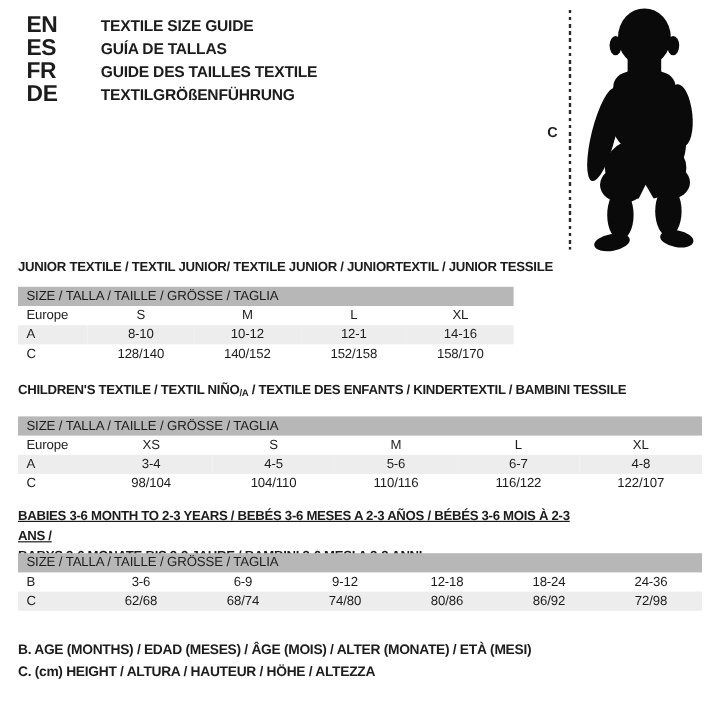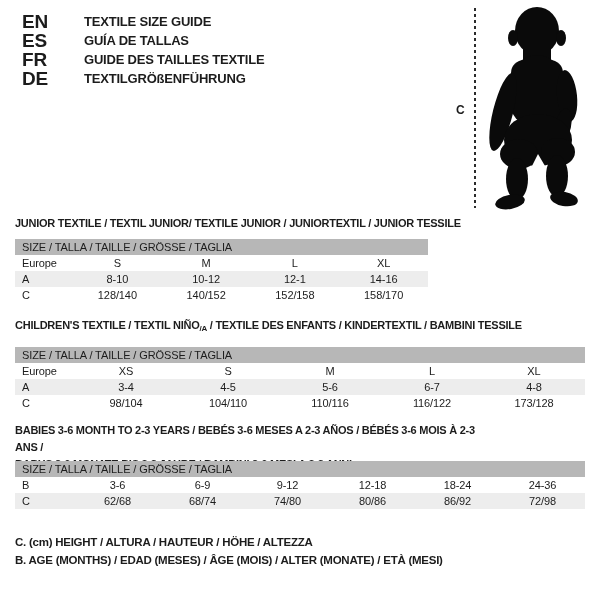--- a/index.html
+++ b/index.html
@@ -27,21 +27,21 @@
     background:repeating-linear-gradient(to bottom, #2b2b2b 0 3px, transparent 3px 6px);
   }
   .baby-svg { position:absolute; left:28px; top:0; width:112px; height:206px; }
 
   
   .tbl-title {
     position:absolute; left:15px;
     font-size:11px; font-weight:bold; letter-spacing:-0.25px;
     white-space:nowrap;
   }
-  .tbl-title.two-line { white-space:normal; line-height:17px; }
+  .tbl-title.two-line { white-space:normal; line-height:17px;text-decoration:underline; }
   .subscript { font-size:8px; vertical-align:-2px; }
 
   .size-table {
     position:absolute; left:15px;
     border-collapse:collapse; table-layout:fixed;
     font-size:11px; letter-spacing:-0.1px;
   }
   .size-table td { height:16px; text-align:center; vertical-align:middle; padding:0; }
   .size-table td.first { text-align:left; padding-left:7px; }
   .size-table tr.hdr-row td {
@@ -175,21 +175,21 @@
       <td>5-6</td>
       <td>6-7</td>
       <td>4-8</td>
     </tr>
     <tr>
       <td class="first">C</td>
       <td>98/104</td>
       <td>104/110</td>
       <td>110/116</td>
       <td>116/122</td>
-      <td>173/128</td>
+      <td>122/107</td>
     </tr>
   </tbody>
 </table>
 
 <h2 class="tbl-title title-3 two-line"><span>BABIES 3-6 MONTH TO 2-3 YEARS / BEBÉS 3-6 MESES A 2-3 AÑOS / BÉBÉS 3-6 MOIS À 2-3 ANS /</span><br><span>BABYS 3-6 MONATE BIS 2-3 JAHRE / BAMBINI 3-6 MESI A 2-3 ANNI</span></h2>
 <table class="size-table t3">
   <colgroup>
       <col class="c-first">
       <col>
       <col>
@@ -217,15 +217,15 @@
       <td>68/74</td>
       <td>74/80</td>
       <td>80/86</td>
       <td>86/92</td>
       <td>72/98</td>
     </tr>
   </tbody>
 </table>
 
 <div class="footnotes">
+  <div class="footnote">B. AGE (MONTHS) / EDAD (MESES) / ÂGE (MOIS) / ALTER (MONATE) / ETÀ (MESI)</div>
   <div class="footnote">C. (cm) HEIGHT / ALTURA / HAUTEUR / HÖHE / ALTEZZA</div>
-  <div class="footnote">B. AGE (MONTHS) / EDAD (MESES) / ÂGE (MOIS) / ALTER (MONATE) / ETÀ (MESI)</div>
 </div>
 
 </body></html>

